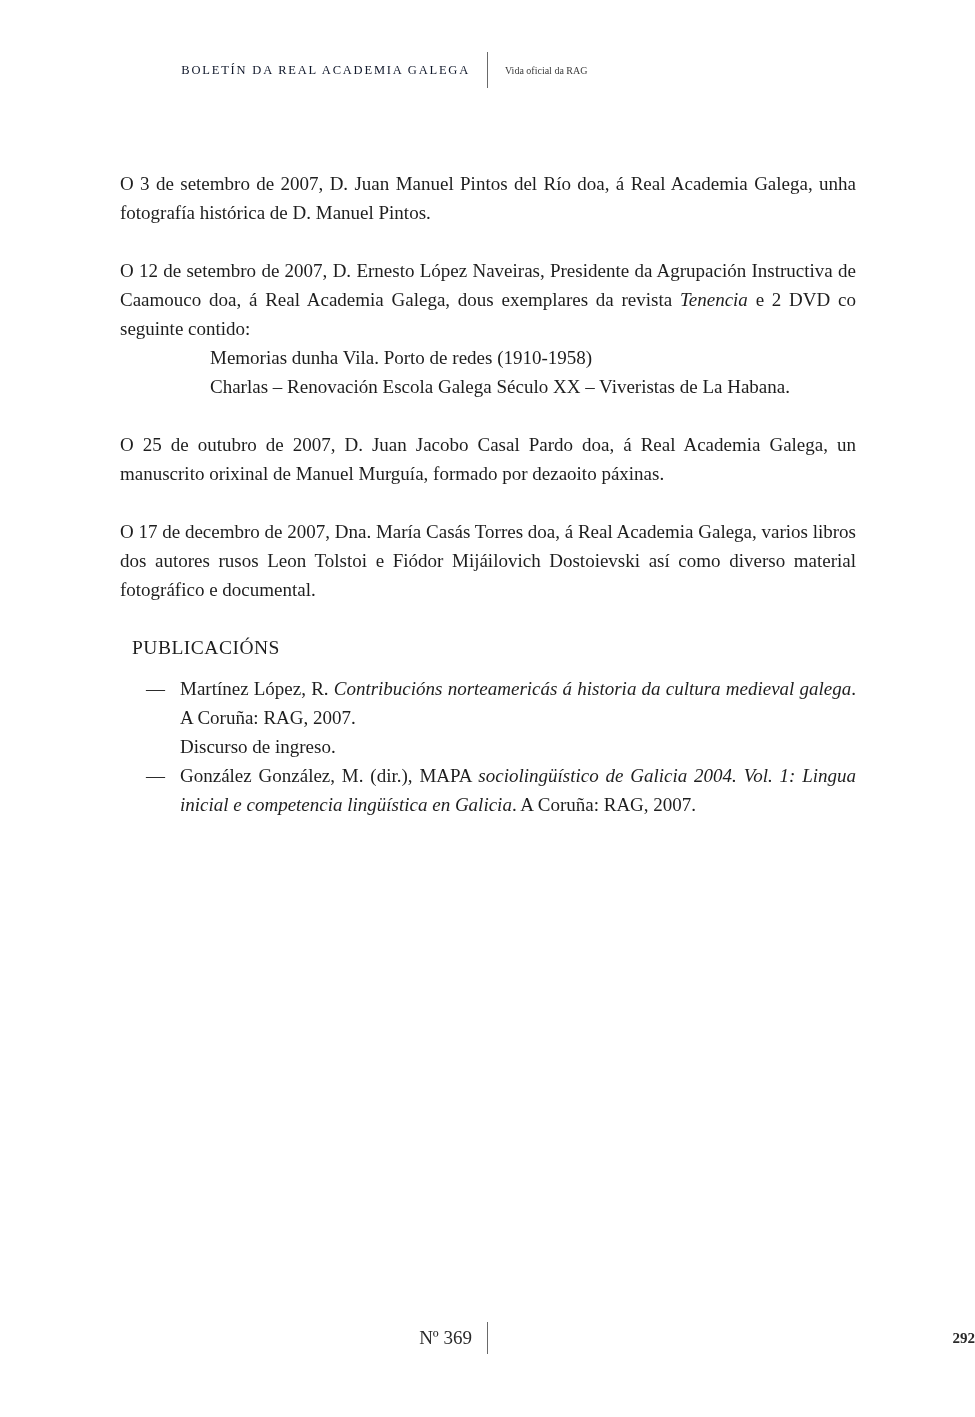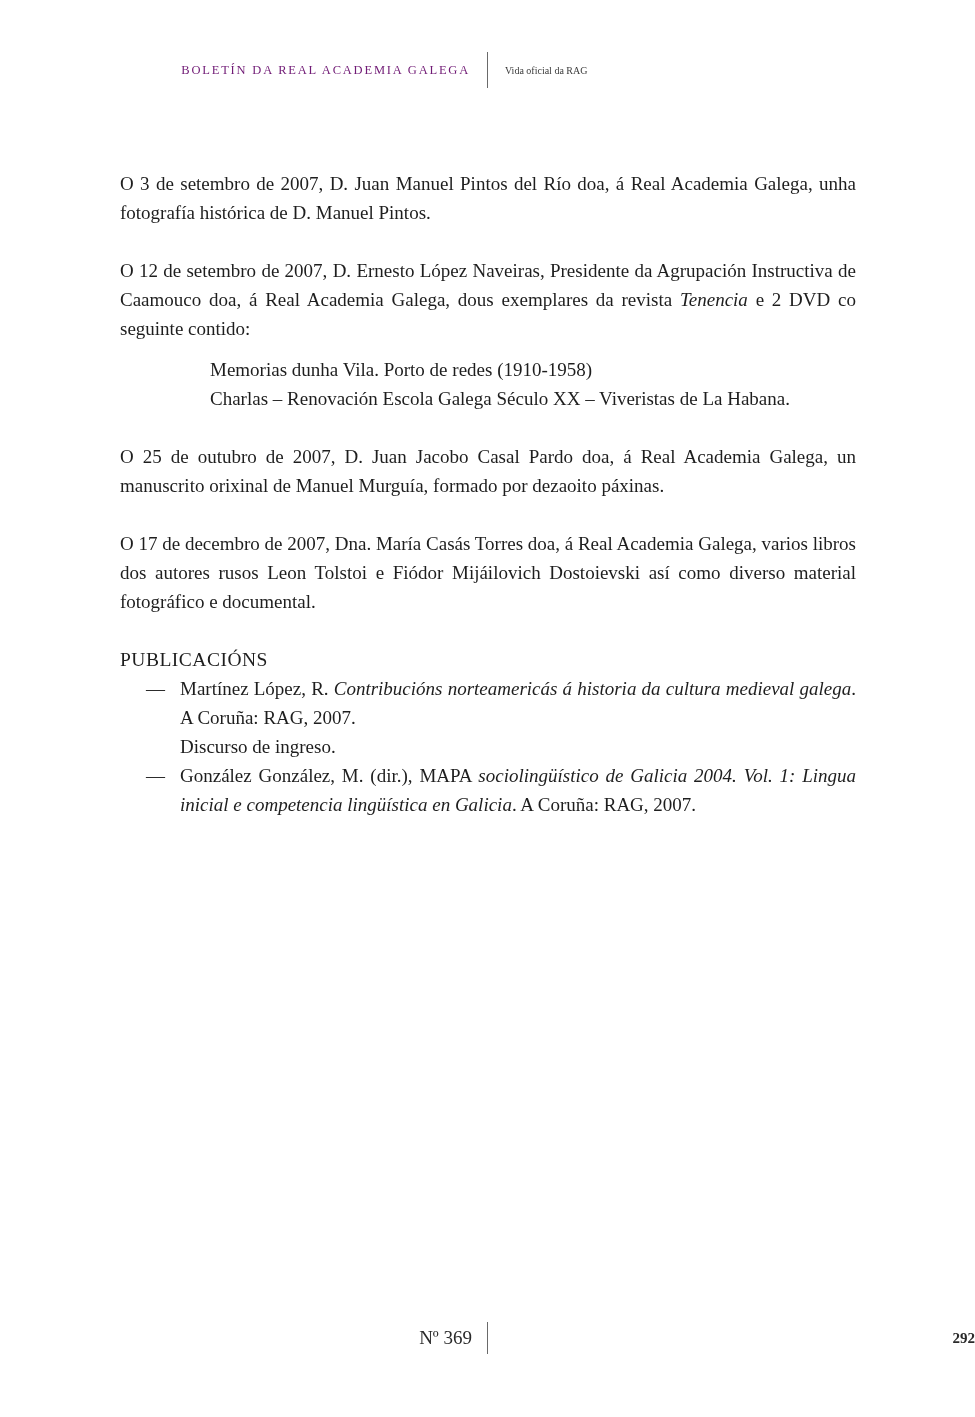--- a/index.html
+++ b/index.html
@@ -26,21 +26,21 @@
     display: flex;
     align-items: center;
     justify-content: center;
   }
   .head-left {
     flex: 1 1 0;
     text-align: right;
     padding-right: 17px;
     font-size: 12.5px;
     letter-spacing: 1.8px;
-    color: #701a75;
+    color: #0f172a;
     white-space: nowrap;
   }
   .head-divider {
     width: 1px;
     height: 36px;
     background: #6a6a6a;
     flex: 0 0 auto;
   }
   .head-right {
     flex: 1 1 0;
@@ -58,32 +58,32 @@
     left: 120px;
     width: 736px;
     font-size: 19px;
     line-height: 29px;
     text-align: justify;
   }
   .para {
     margin: 0 0 29px 0;
   }
   .para.no-gap {
-    margin-bottom: 12px;
+    margin-bottom: 0;
   }
   .indent-block {
     margin: 0 0 29px 90px;
     text-align: left;
   }
   .indent-line {
     line-height: 29px;
   }
 
   .pub-heading {
-    margin: 0;
+    margin: 12px;
     font-size: 19.5px;
     font-weight: normal;
     letter-spacing: 0.5px;
     line-height: 29px;
     text-align: left;
   }
   .pub-list {
     padding-left: 60px;
     text-align: justify;
   }

